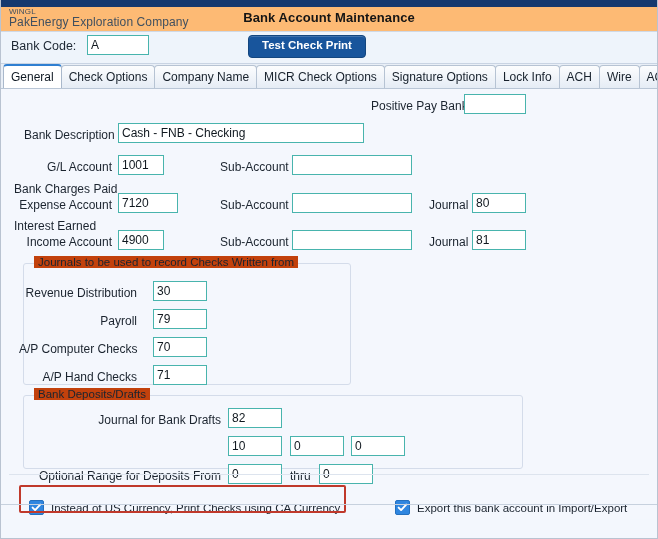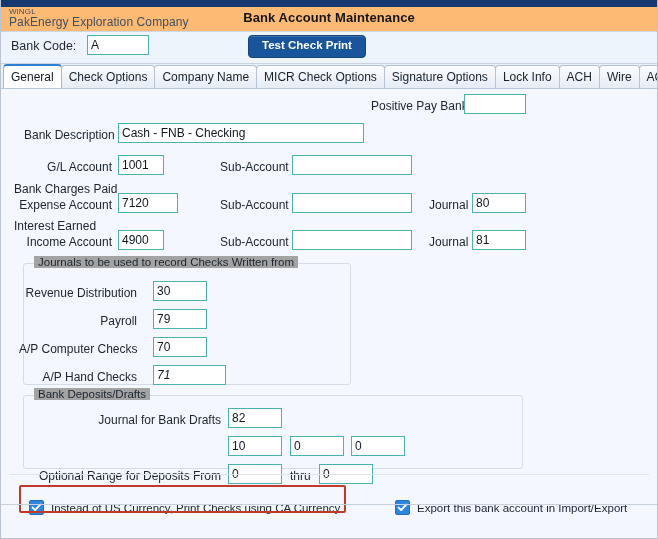--- a/index.html
+++ b/index.html
@@ -165,21 +165,21 @@
     position: absolute;
     border: 1px solid #d4dcea;
     border-radius: 3px;
     background: transparent;
     box-sizing: border-box;
   }
   .group > .gtitle {
     position: absolute;
     top: -8px;
     left: 10px;
-    background: #a3a3a3;
+    background: #c2410c;
     padding: 0 4px;
     font-size: 11.5px;
     color: #1b242f;
     white-space: nowrap;
   }
 
   
   .footrow {
     position: absolute;
     left: 0; right: 0;
@@ -302,21 +302,21 @@
     <span class="lab r" style="left:18px; top:197px; width:118px;">Revenue Distribution</span>
     <input class="fld" style="left: 152px; top: 192px; width: 54px;" value="30">
 
     <span class="lab r" style="left:18px; top:225px; width:118px;">Payroll</span>
     <input class="fld" style="left: 152px; top: 220px; width: 54px;" value="79">
 
     <span class="lab r" style="left:18px; top:253px; width:118px;">A/P Computer Checks</span>
     <input class="fld" style="left: 152px; top: 248px; width: 54px;" value="70">
 
     <span class="lab r" style="left:18px; top:281px; width:118px;">A/P Hand Checks</span>
-    <input class="fld" style="left: 152px; top: 276px; width: 73px; font-style: italic;" value="71">
+    <input class="fld" style="left: 152px; top: 276px; width: 54px;" value="71">
 
     <div class="group" style="left:22px; top:306px; width:500px; height:74px;">
       <span class="gtitle">Bank Deposits/Drafts</span>
     </div>
     <span class="lab r" style="left:30px; top:324px; width:190px;">Journal for Bank Drafts</span>
     <input class="fld" style="left: 227px; top: 319px; width: 54px;" value="82">
 
     <input class="fld" style="left: 227px; top: 347px; width: 54px;" value="10">
     <input class="fld" style="left: 289px; top: 347px; width: 54px;" value="0">
     <input class="fld" style="left: 350px; top: 347px; width: 54px;" value="0">

